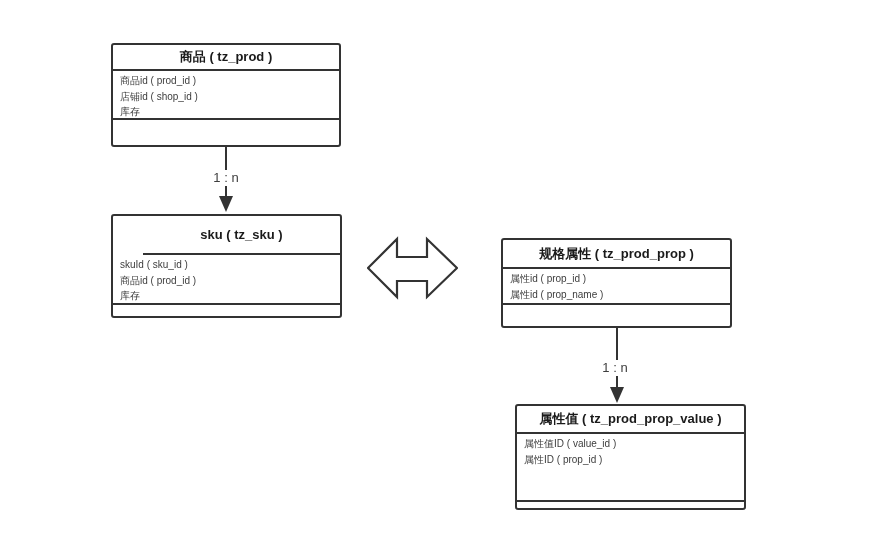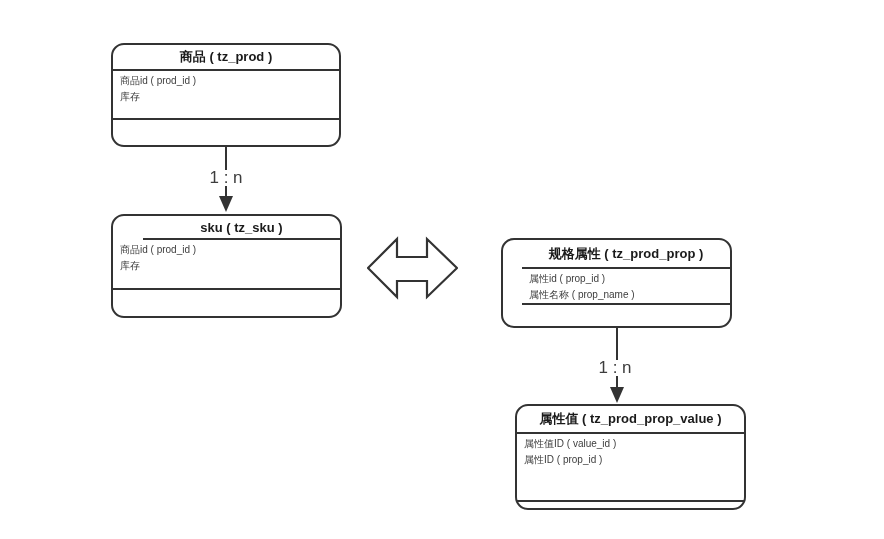--- a/index.html
+++ b/index.html
@@ -17,21 +17,21 @@
   }
 
   
   .entity {
     position: absolute;
     box-sizing: border-box;
     display: flex;
     flex-direction: column;
     background: #ffffff;
     border: 2px solid #333333;
-    border-radius: 13px;
+    border-radius: 3px;
   }
   .entity-title {
     box-sizing: border-box;
     flex: 0 0 auto;
     display: flex;
     align-items: center;
     justify-content: center;
     border-bottom: 2px solid #333333;
     font-size: 13px;
     font-weight: bold;
@@ -51,24 +51,24 @@
     white-space: nowrap;
     overflow: hidden;
   }
   .entity-footer { flex: 1 1 auto; }
 
   #box-prod  { left: 111px; top:  43px; width: 230px; height: 104px; }
   #box-prod  .entity-title  { height: 26px; }
   #box-prod  .entity-fields { height: 49px; }
 
   #box-sku   { left: 111px; top: 214px; width: 231px; height: 104px; }
-  #box-sku   .entity-title  { height: 24px; margin-left: 30px; }
+  #box-sku   .entity-title  { height: 39px; margin-left: 30px; }
   #box-sku   .entity-fields { height: 50px; }
 
-  #box-prop  { left: 501px; top: 238px; width: 231px; height:  90px; padding-left: 19px; }
+  #box-prop  { left: 501px; top: 238px; width: 231px; height:  90px; }
   #box-prop  .entity-title  { height: 29px; }
   #box-prop  .entity-fields { height: 36px; }
 
   #box-value { left: 515px; top: 404px; width: 231px; height: 106px; }
   #box-value .entity-title  { height: 28px; }
   #box-value .entity-fields { height: 68px; }
 
   
   .vline {
     position: absolute;
@@ -87,21 +87,21 @@
     border-top: 16px solid #333333;
   }
   #conn1-head { left: 219px; top: 196px; }
   #conn2-head { left: 610px; top: 387px; }
 
   .conn-label {
     position: absolute;
     width: 44px;
     text-align: center;
     background: #ffffff;
-    font-size: 17px;
+    font-size: 13px;
     line-height: 16px;
     color: #3d3d3d;
     white-space: nowrap;
   }
   #conn1-label { left: 204px; top: 170px; }
   #conn2-label { left: 593px; top: 360px; }
 
   
   .double-arrow {
     position: absolute;
@@ -113,47 +113,49 @@
 </style>
 </head>
 <body>
 
 <div class="canvas">
 
   <div class="entity" id="box-prod">
     <div class="entity-title">商品 ( tz_prod )</div>
     <div class="entity-fields">
       <div class="field-row">商品id ( prod_id )</div>
+      <div class="field-row">店铺id ( shop_id )</div>
       <div class="field-row">库存</div>
     </div>
     <div class="entity-footer"></div>
   </div>
 
   <div class="vline" id="conn1-line"></div>
   <div class="arrowhead-down" id="conn1-head"></div>
   <div class="conn-label" id="conn1-label">1 : n</div>
 
   <div class="entity" id="box-sku">
     <div class="entity-title">sku ( tz_sku )</div>
     <div class="entity-fields">
+      <div class="field-row">skuId ( sku_id )</div>
       <div class="field-row">商品id ( prod_id )</div>
       <div class="field-row">库存</div>
     </div>
     <div class="entity-footer"></div>
   </div>
 
   <svg class="double-arrow" viewBox="0 0 91 64">
     <polygon points="1,32 30,3 30,21 60,21 60,3 90,32 60,61 60,45 30,45 30,61" fill="#ffffff" stroke="#333333" stroke-width="2.2" stroke-linejoin="miter"></polygon>
   </svg>
 
   <div class="entity" id="box-prop">
     <div class="entity-title">规格属性 ( tz_prod_prop )</div>
     <div class="entity-fields">
       <div class="field-row">属性id ( prop_id )</div>
-      <div class="field-row">属性名称 ( prop_name )</div>
+      <div class="field-row">属性id ( prop_name )</div>
     </div>
     <div class="entity-footer"></div>
   </div>
 
   <div class="vline" id="conn2-line"></div>
   <div class="arrowhead-down" id="conn2-head"></div>
   <div class="conn-label" id="conn2-label">1 : n</div>
 
   <div class="entity" id="box-value">
     <div class="entity-title">属性值 ( tz_prod_prop_value )</div>

